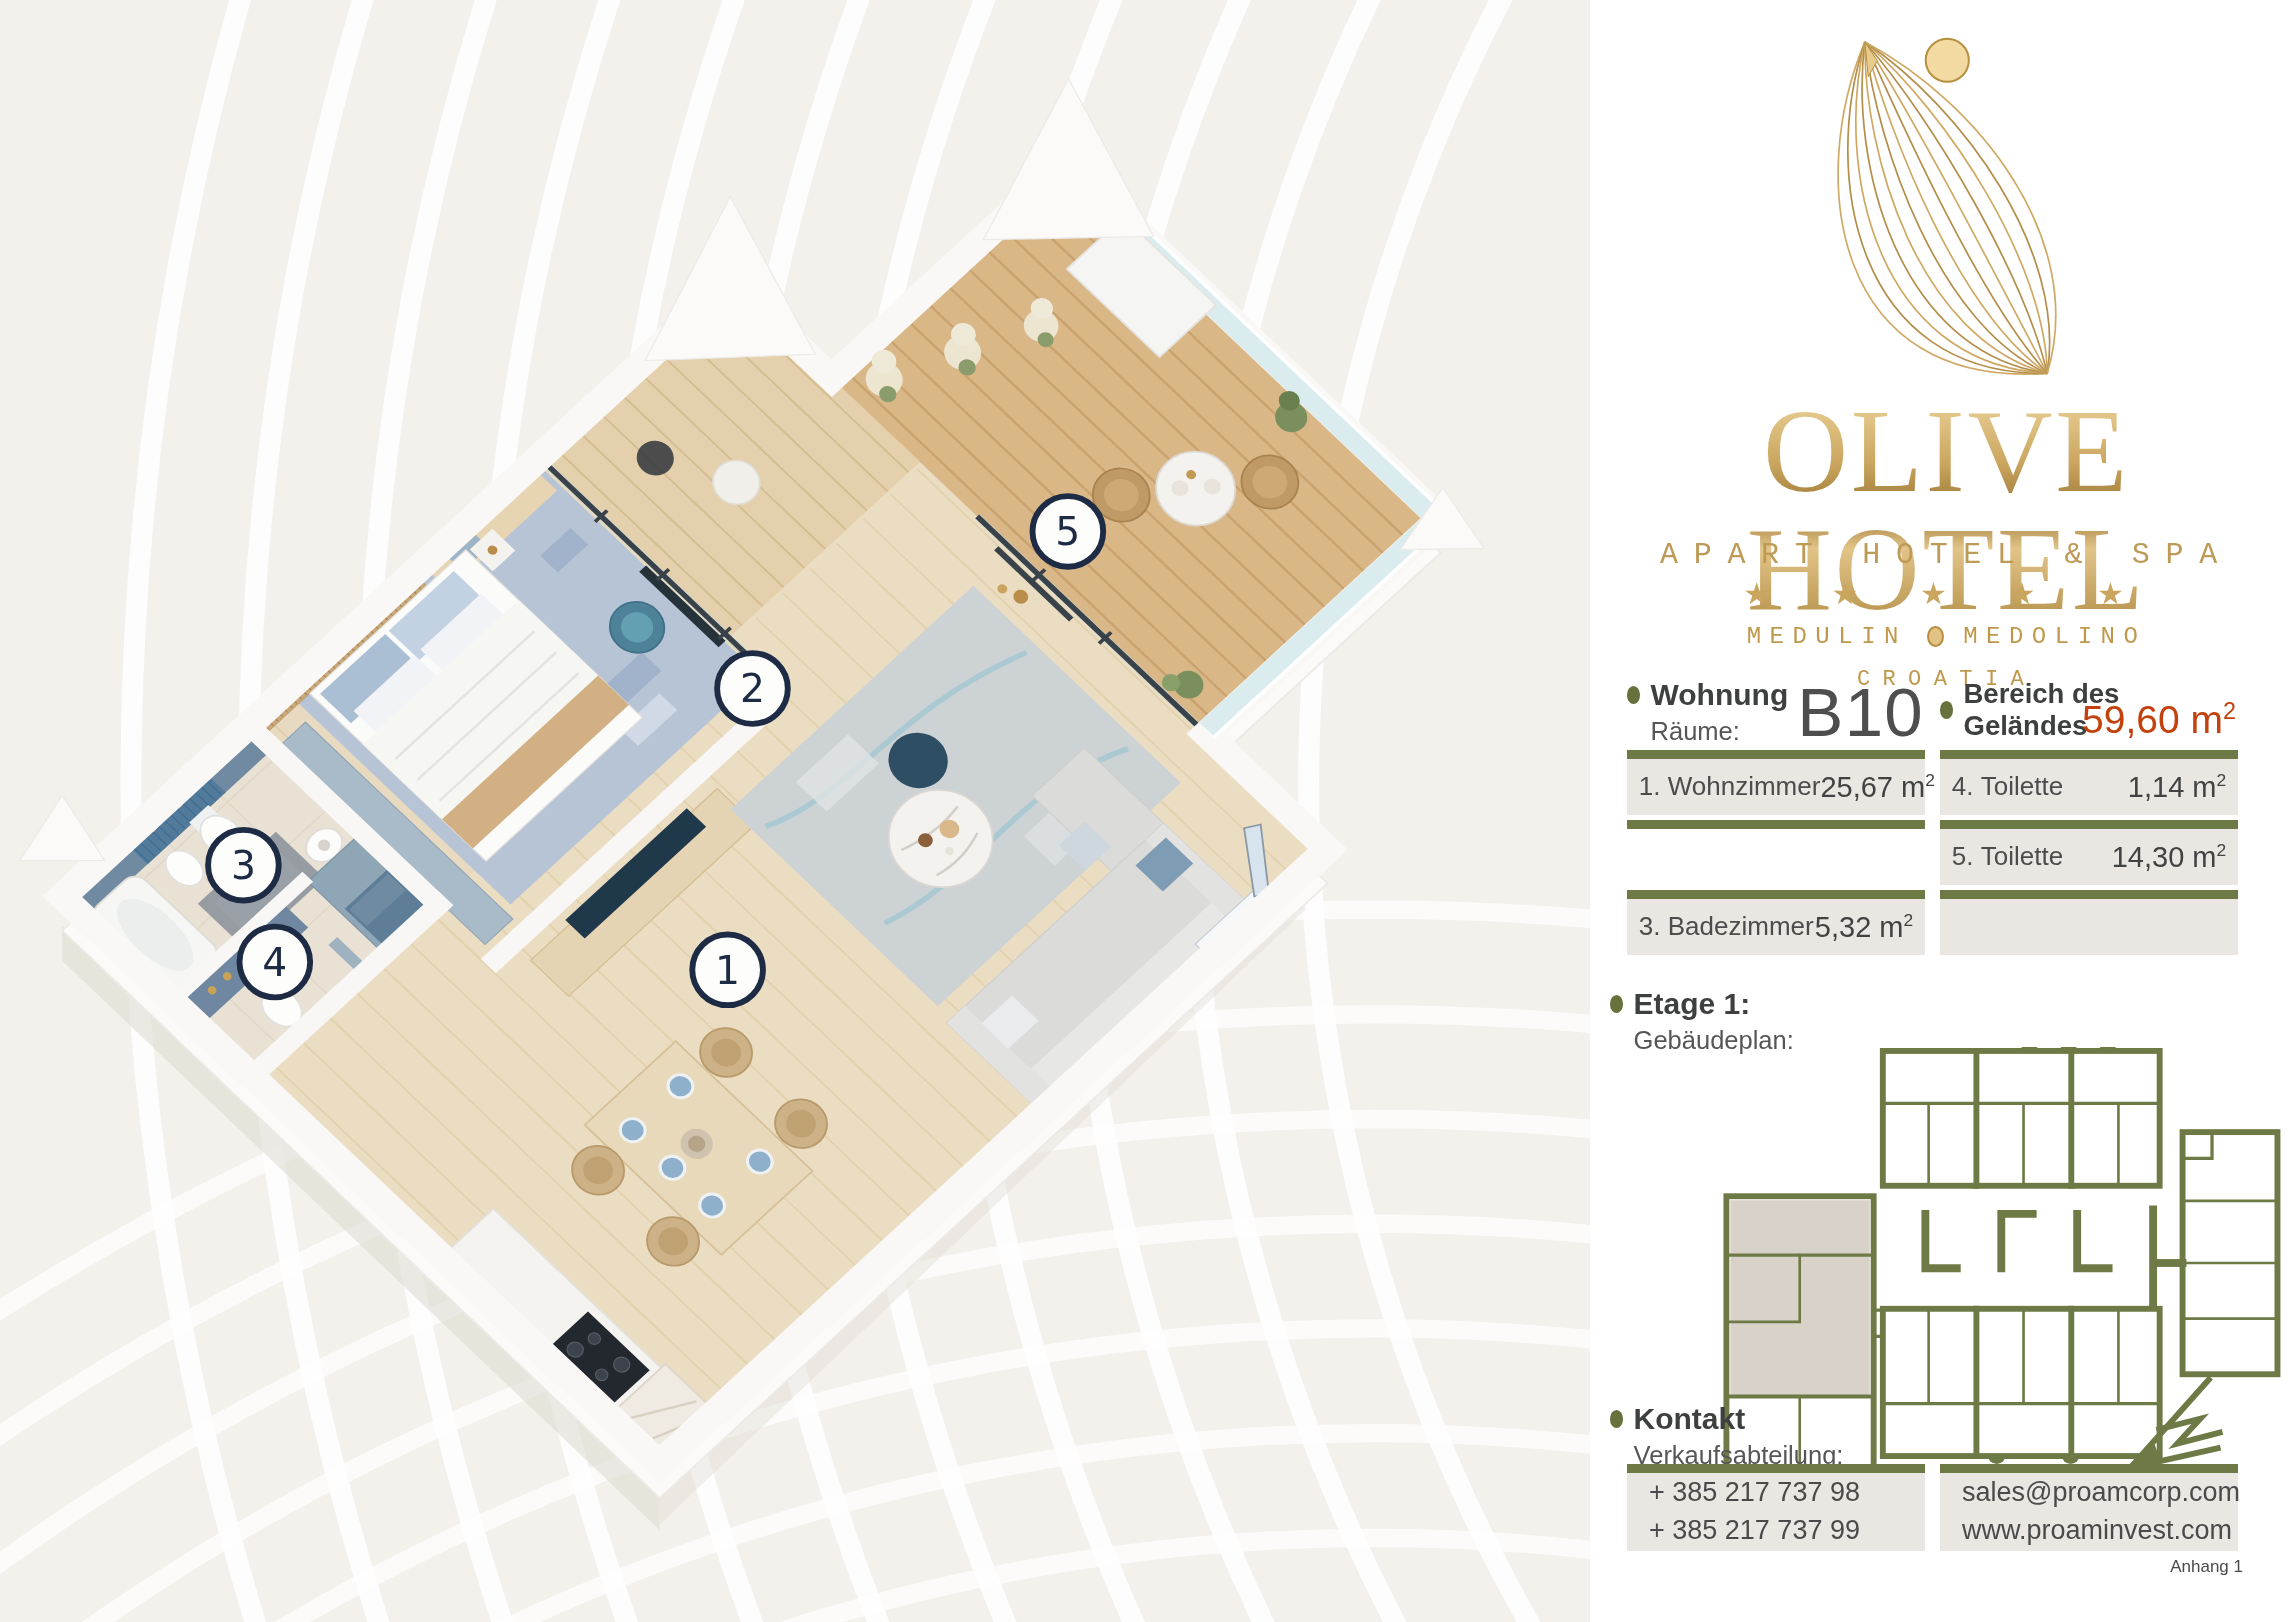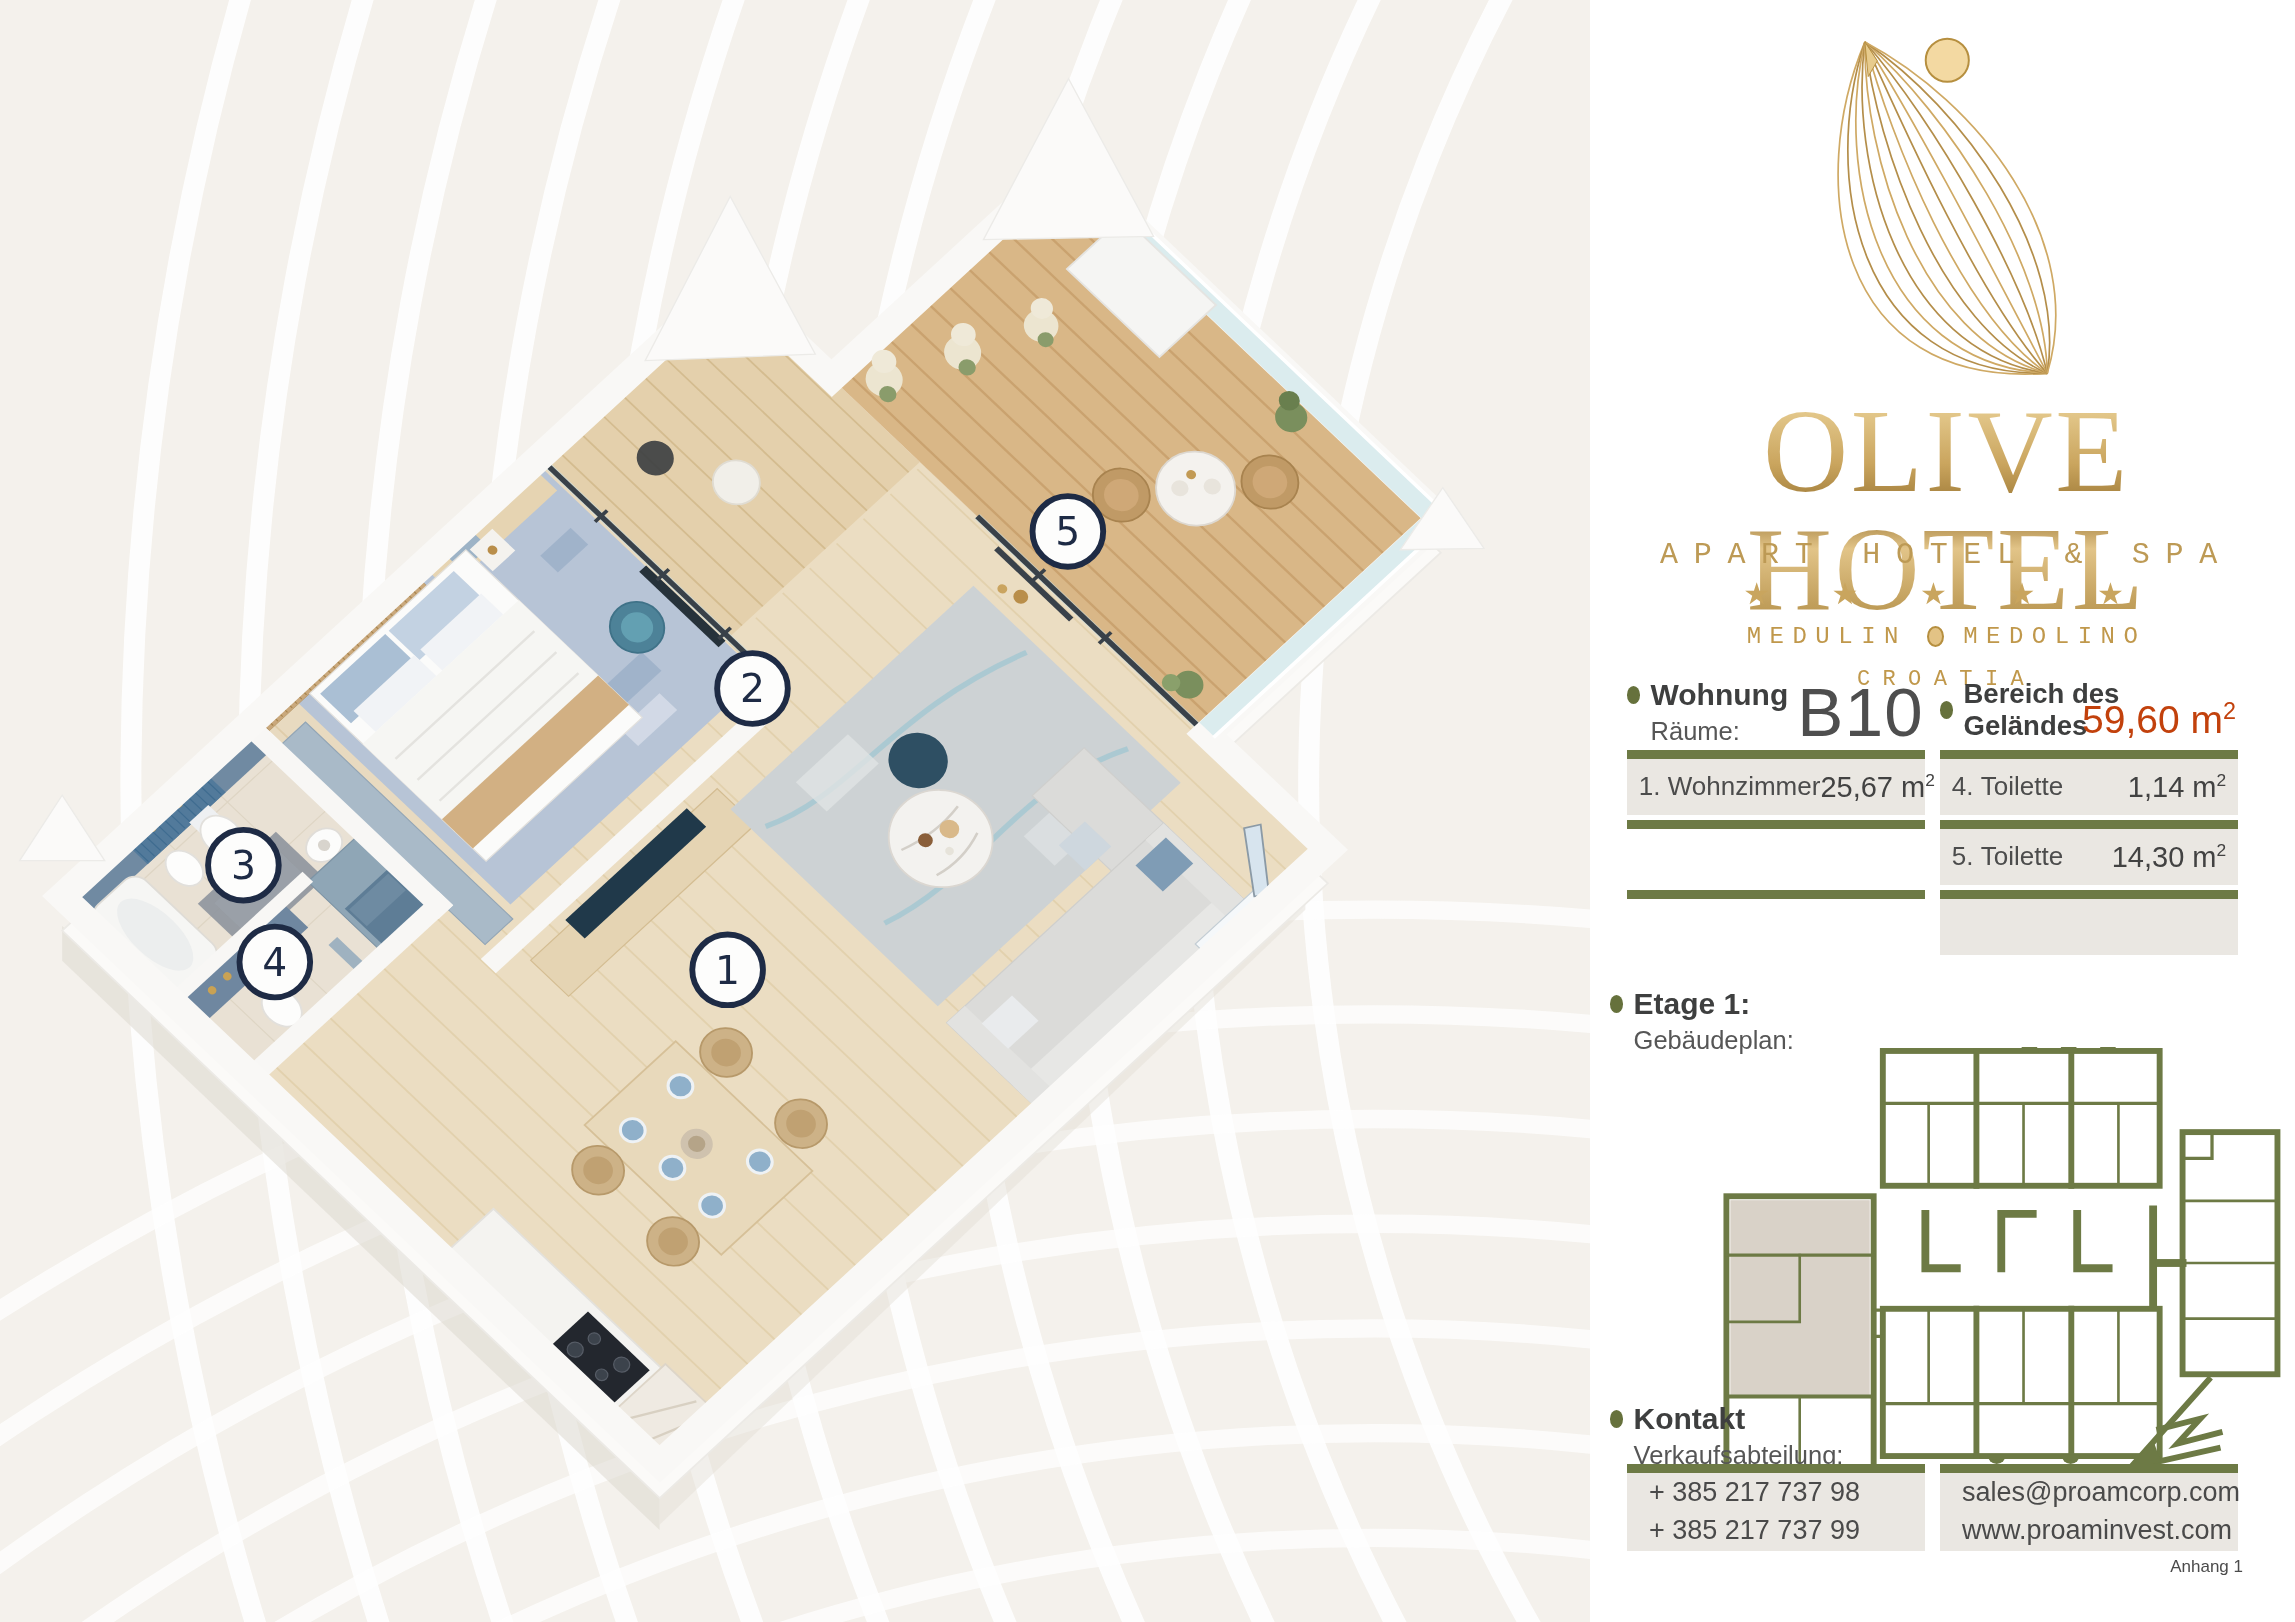--- a/index.html
+++ b/index.html
@@ -407,20 +407,24 @@
     <div class="body">
     <span class="rn"><span>1.</span>&nbsp;<span>Wohnzimmer</span></span>
     <span class="ra"><span>25,67</span>&nbsp;<span>m</span><sup>2</sup></span>
   </div>
   </div>
 <div class="cell" style="left:1627px;top:820px;">
   <div class="bar"></div>
   </div>
 <div class="cell" style="left:1627px;top:890px;">
   <div class="bar"></div>
+    <div class="body">
+    <span class="rn"><span>3.</span>&nbsp;<span>Badezimmer</span></span>
+    <span class="ra"><span>5,32</span>&nbsp;<span>m</span><sup>2</sup></span>
+  </div>
   </div>
 <div class="cell" style="left:1940px;top:750px;">
   <div class="bar"></div>
     <div class="body">
     <span class="rn"><span>4.</span>&nbsp;<span>Toilette</span></span>
     <span class="ra"><span>1,14</span>&nbsp;<span>m</span><sup>2</sup></span>
   </div>
   </div>
 <div class="cell" style="left:1940px;top:820px;">
   <div class="bar"></div>

